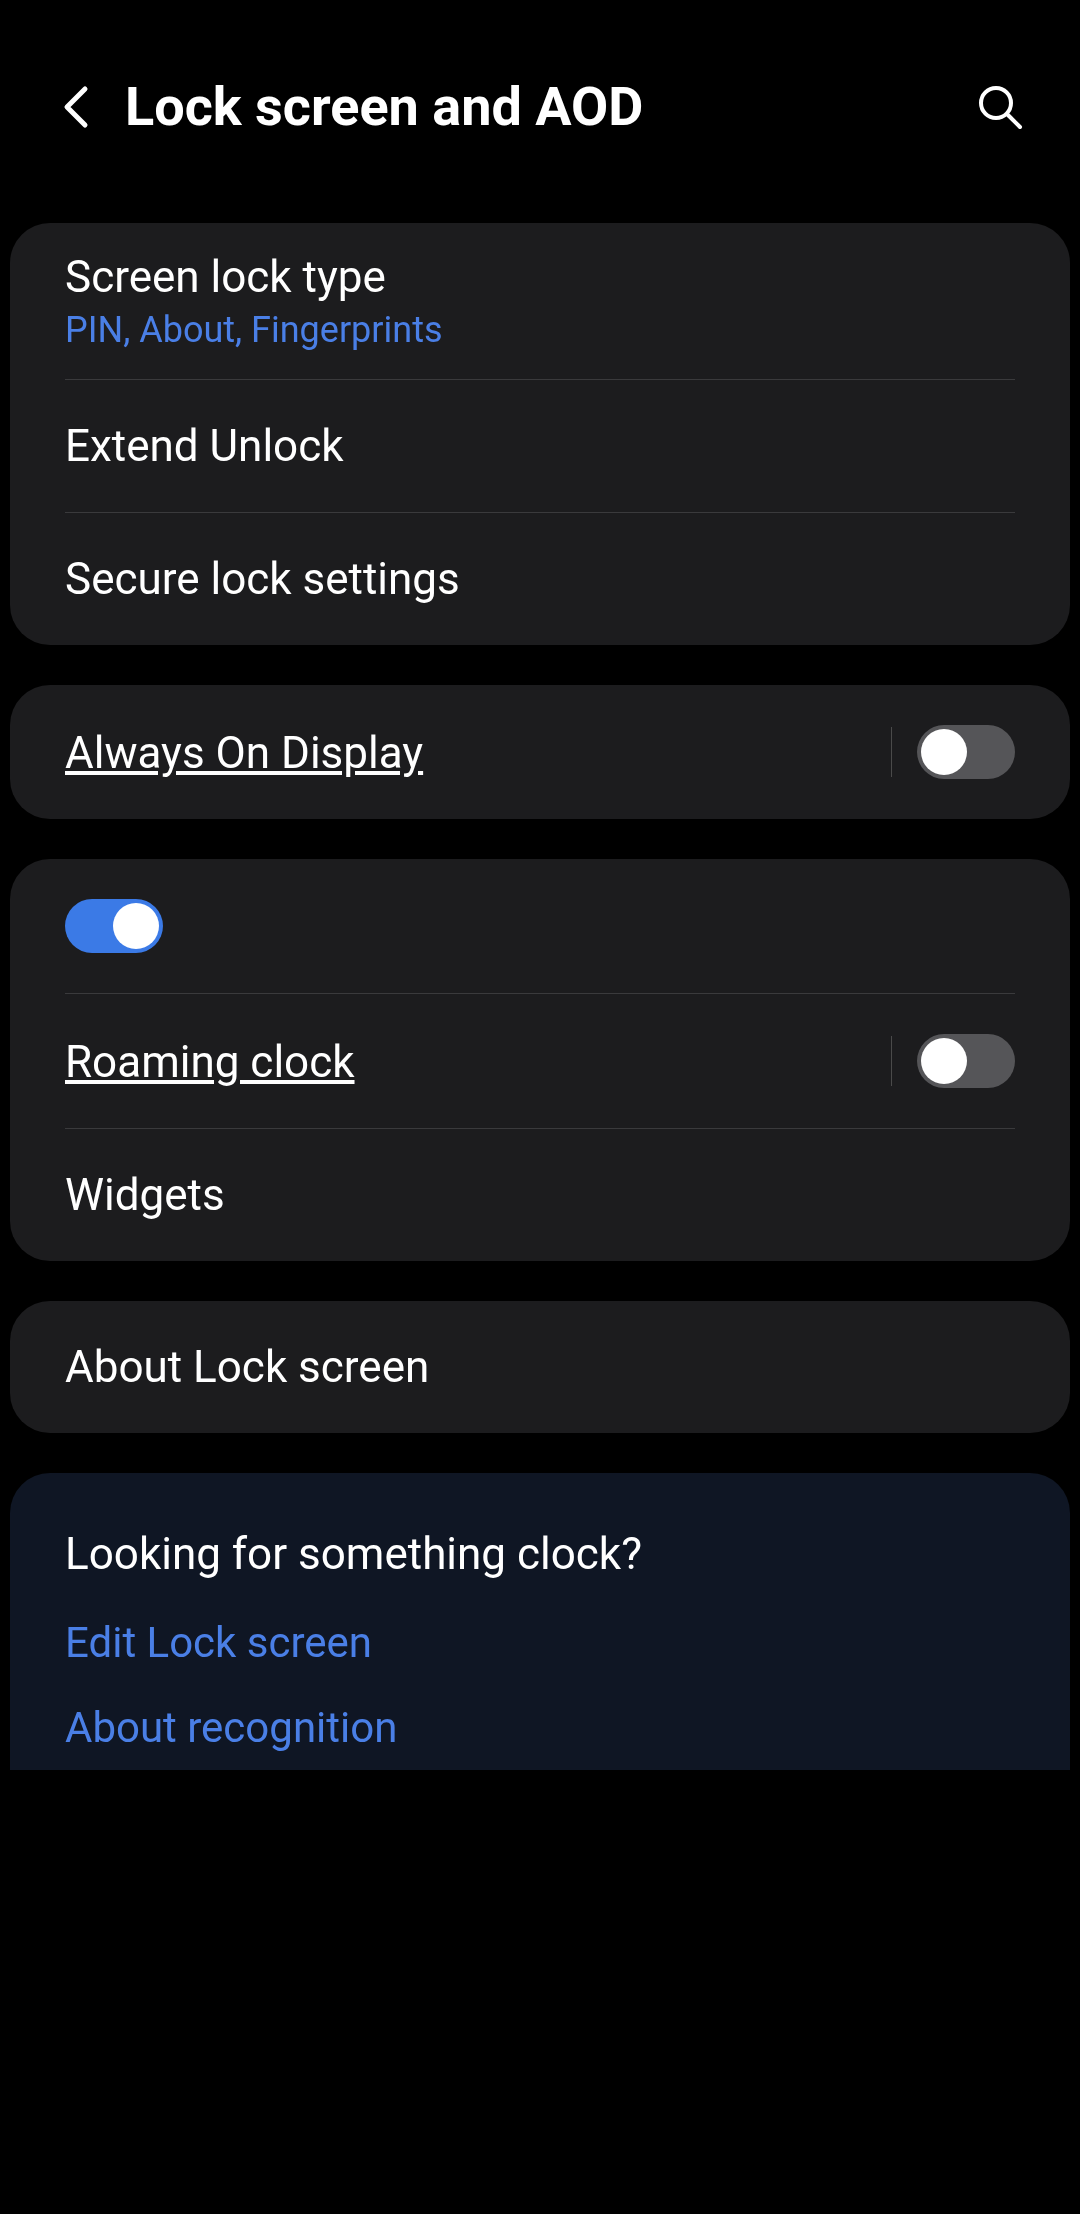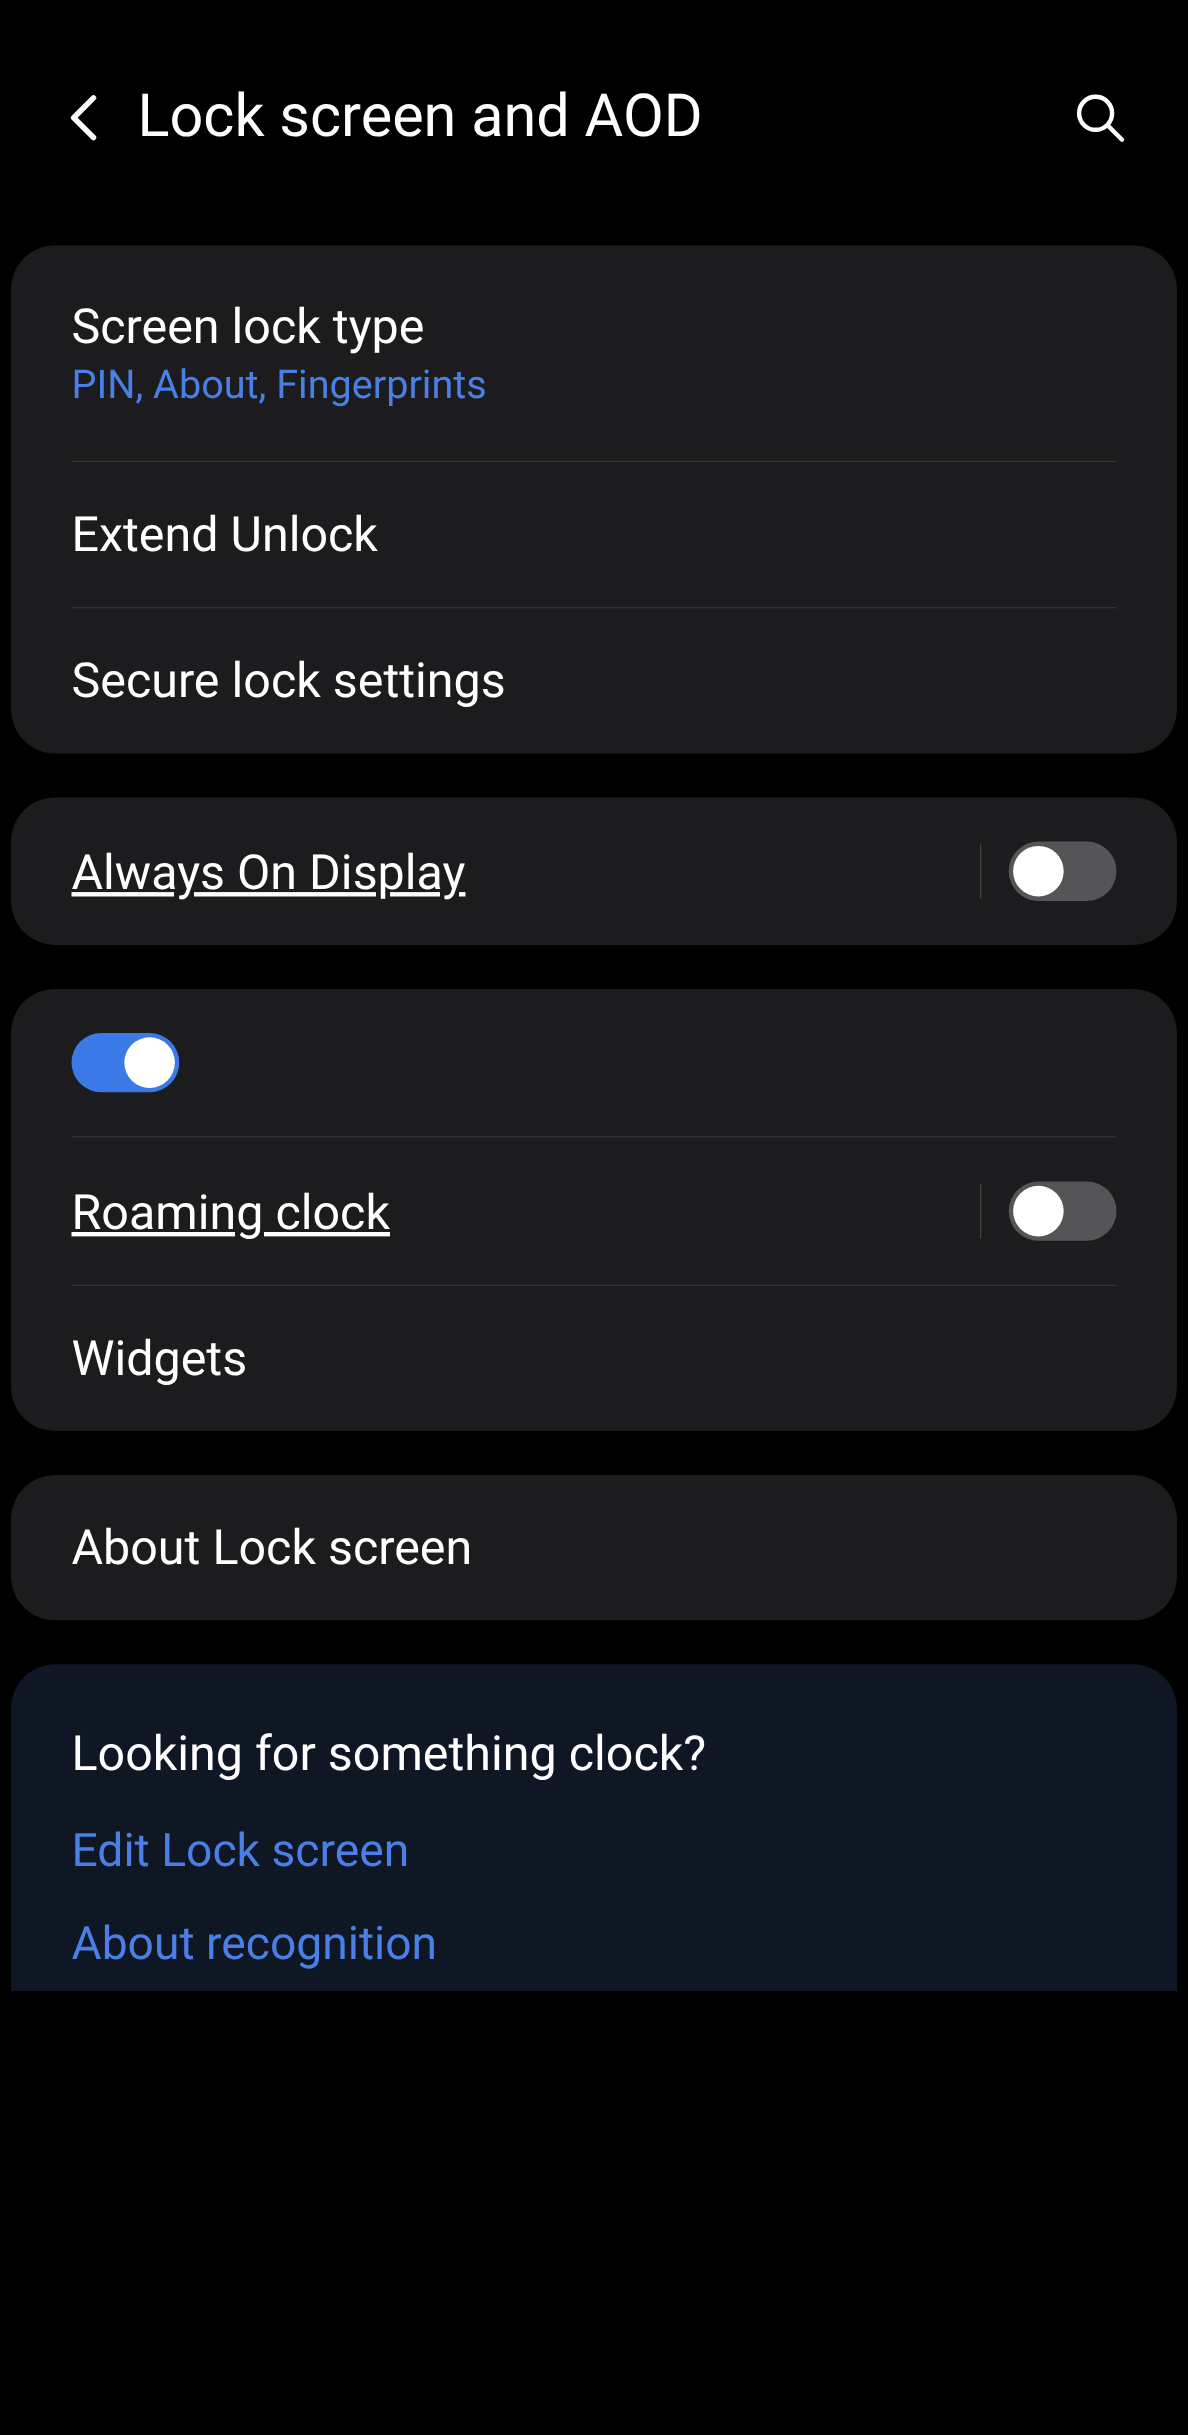--- a/index.html
+++ b/index.html
@@ -23,21 +23,21 @@
     }
     .back-icon {
       width: 40px;
       height: 40px;
       display: flex;
       align-items: center;
       justify-content: center;
     }
     .page-title {
       font-size: 54px;
-      font-weight: 400;
+      font-weight: 700;
       flex: 1;
     }
     .search-icon {
       width: 50px;
       height: 50px;
       display: flex;
       align-items: center;
       justify-content: center;
     }
     .card {
@@ -53,21 +53,21 @@
       margin: 40px 10px 0 10px;
       padding: 0 0;
     }
     .item {
       padding: 40px 55px;
       display: flex;
       align-items: center;
       justify-content: space-between;
     }
     .item-with-sub {
-      padding: 48px 55px;
+      padding: 28px 55px;
       display: flex;
       flex-direction: column;
       gap: 6px;
     }
     .item-title {
       font-size: 44px;
       font-weight: 400;
       color: #ffffff;
     }
     .item-subtitle {

